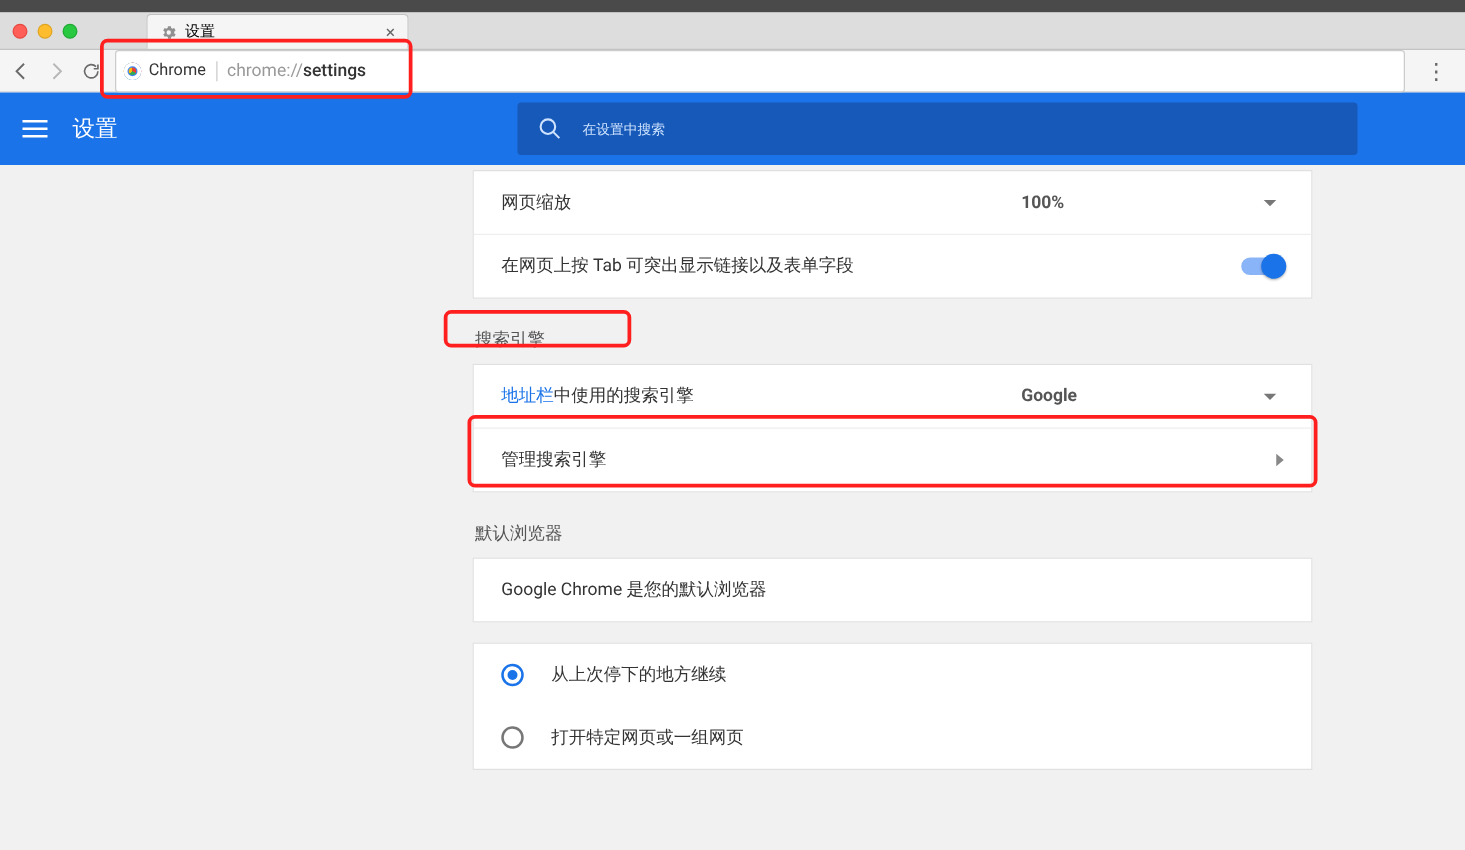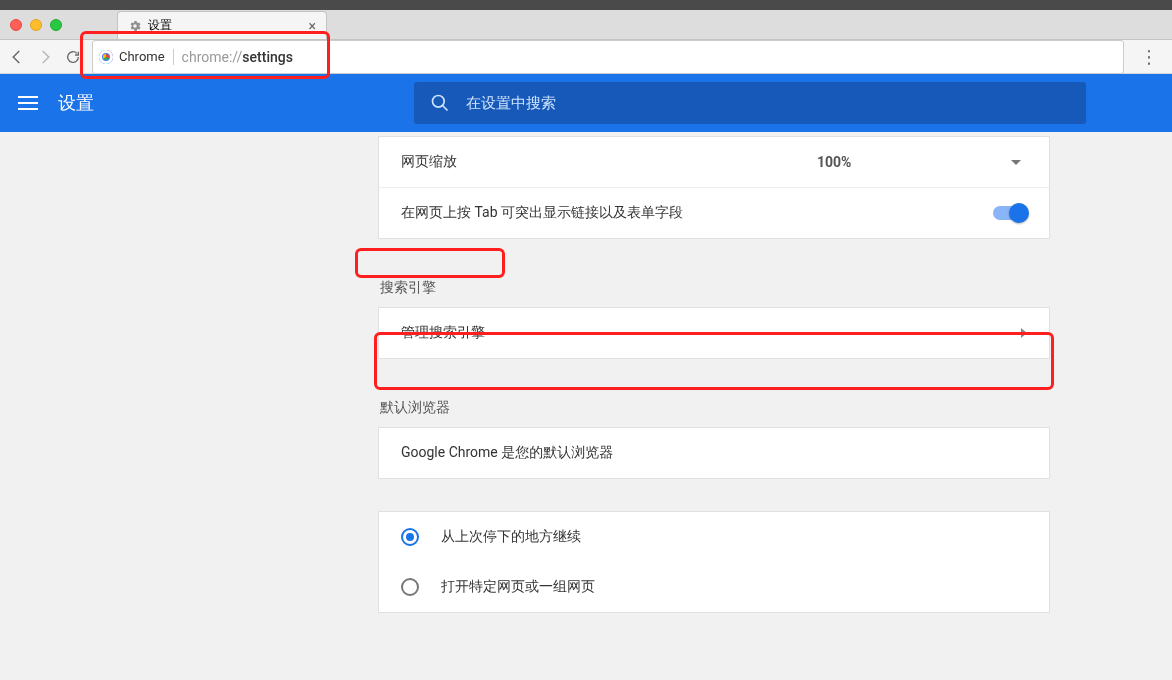--- a/index.html
+++ b/index.html
@@ -30,27 +30,27 @@
   .url-path b { color: #333; font-weight: 500; }
   .url-menu { margin-left: auto; color: #666; font-size: 18px; padding: 0 6px;}
 
   
   .settings-header { height: 58px; background: #1a73e8; display: flex; align-items: center; padding: 0 18px; gap: 20px; }
   .hamburger { width: 20px; height: 14px; display: flex; flex-direction: column; justify-content: space-between; }
   .hamburger span { height: 2px; background: #fff; }
   .settings-title { color: #fff; font-size: 18px; font-weight: 500; }
   .search-wrap { margin-left: 300px; flex: 0 0 672px; height: 42px; background: #1659b8; border-radius: 3px; display: flex; align-items: center; padding: 0 16px; gap: 16px; }
   .search-wrap .mag { color: #cfe3ff; }
-  .search-wrap input { background: transparent; border: none; outline: none; color: #cfe3ff; font-size: 15px; flex: 1; }
+  .search-wrap input { background: transparent; border: none; outline: none; color: #cfe3ff; font-size: 11px; flex: 1; }
   .search-wrap input::placeholder { color: #cfe3ff; }
 
   
   .content { background: #f1f1f1; height: calc(680px - 10px - 30px - 34px - 58px); padding-top: 4px; }
   .col { width: 672px; margin-left: 378px; }
-  .card { background: #fff; border: 1px solid #e0e0e0; margin-bottom: 32px; }
+  .card { background: #fff; border: 1px solid #e0e0e0; margin-bottom: 16px; }
   .row { display: flex; align-items: center; justify-content: space-between; padding: 16px 22px; font-size: 14px; color: #333; }
   .row + .row { border-top: 1px solid #eee; }
   .dropdown { display: flex; align-items: center; gap: 6px; color: #555; width: 210px; justify-content: center; font-weight: bold; }
   .tri-down { width: 0; height: 0; border-left: 5px solid transparent; border-right: 5px solid transparent; border-top: 5px solid #777; margin-left: auto; margin-right: 6px; }
   .toggle { width: 34px; height: 14px; background: #8ab4f8; border-radius: 7px; position: relative; }
   .toggle::after { content: ""; position: absolute; right: -2px; top: -3px; width: 20px; height: 20px; background: #1a73e8; border-radius: 50%; box-shadow: 0 1px 2px rgba(0,0,0,.3); }
 
   .section-title { font-size: 14px; color: #555; padding: 8px 2px 10px; }
 
   .link-txt { color: #1a73e8; }
@@ -146,20 +146,27 @@
       </div>
       <div class="row">
         <span>在网页上按 Tab 可突出显示链接以及表单字段</span>
         <div class="toggle"></div>
       </div>
     </div>
 
     <div class="section-title">搜索引擎</div>
     <div class="card">
       <div class="row">
+        <span><span class="link-txt">地址栏</span><span>中使用的搜索引擎</span></span>
+        <div class="dropdown">
+          <span>Google</span>
+          <span class="tri-down"></span>
+        </div>
+      </div>
+      <div class="row">
         <span>管理搜索引擎</span>
         <span class="arrow-right"></span>
       </div>
     </div>
 
     <div class="section-title">默认浏览器</div>
     <div class="card">
       <div class="row">
         <span>Google Chrome 是您的默认浏览器</span>
       </div>

